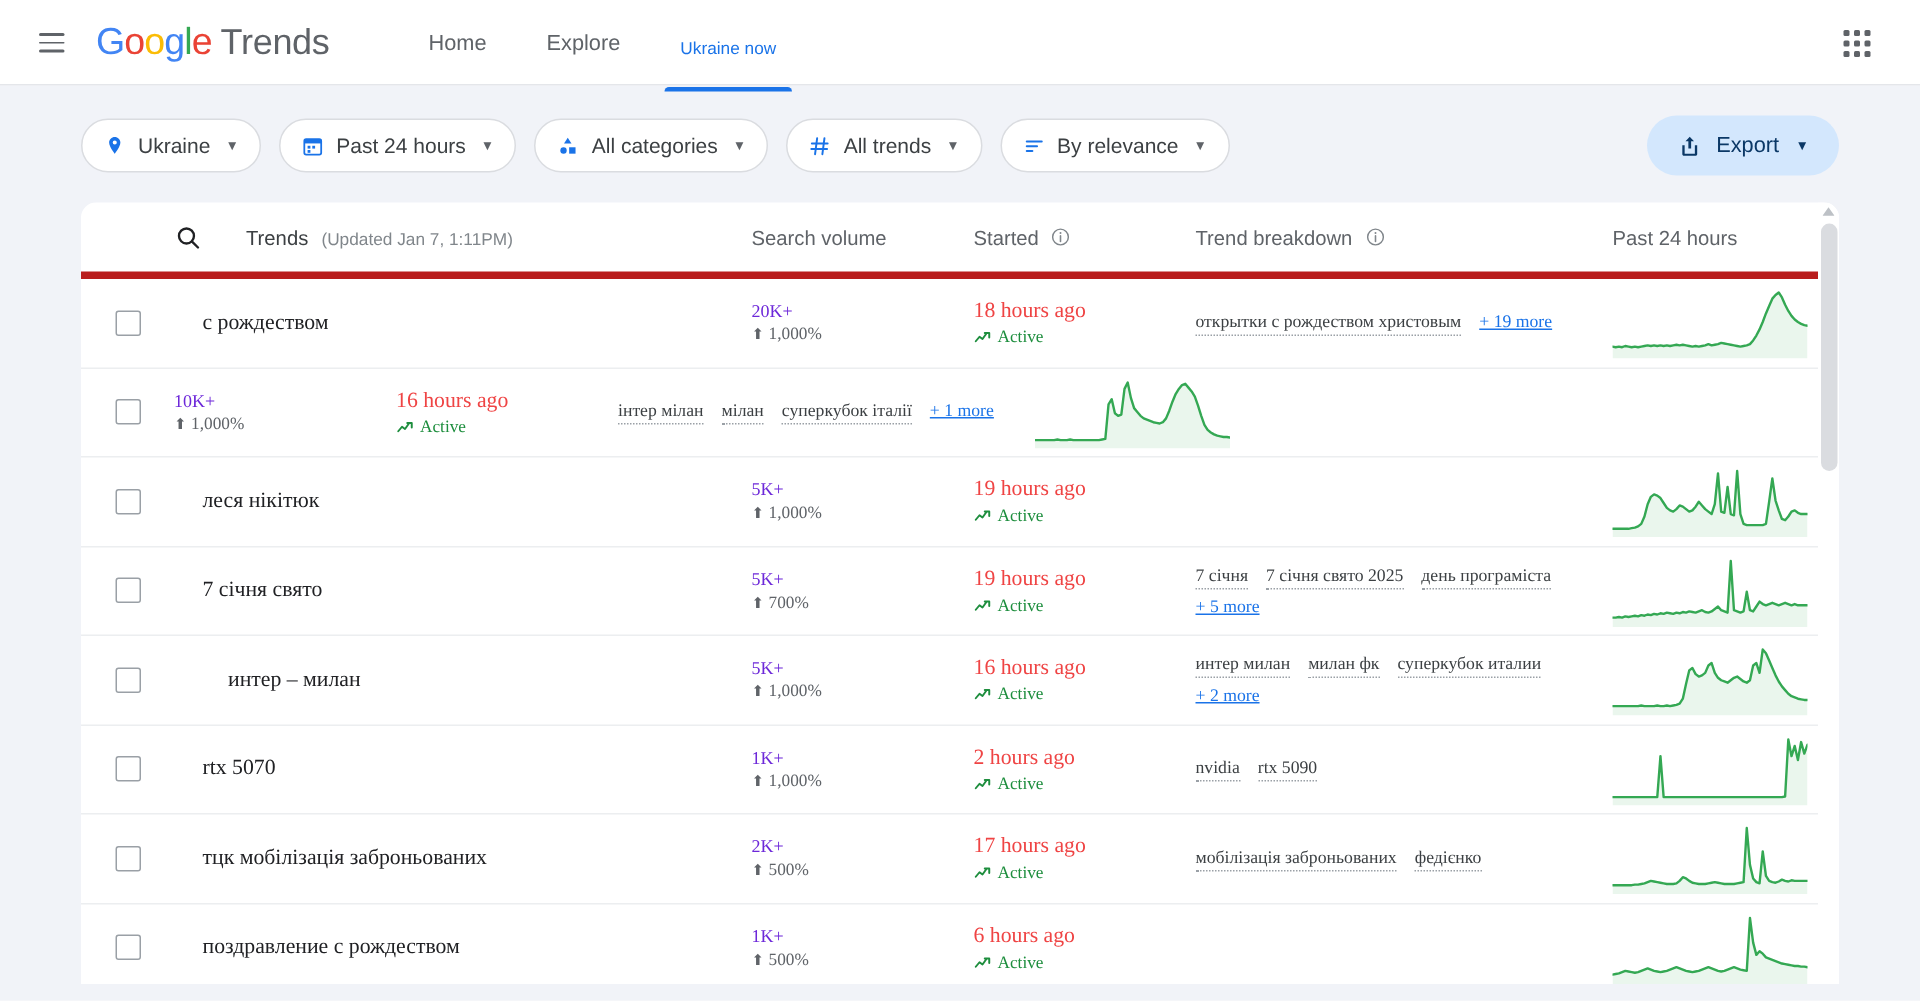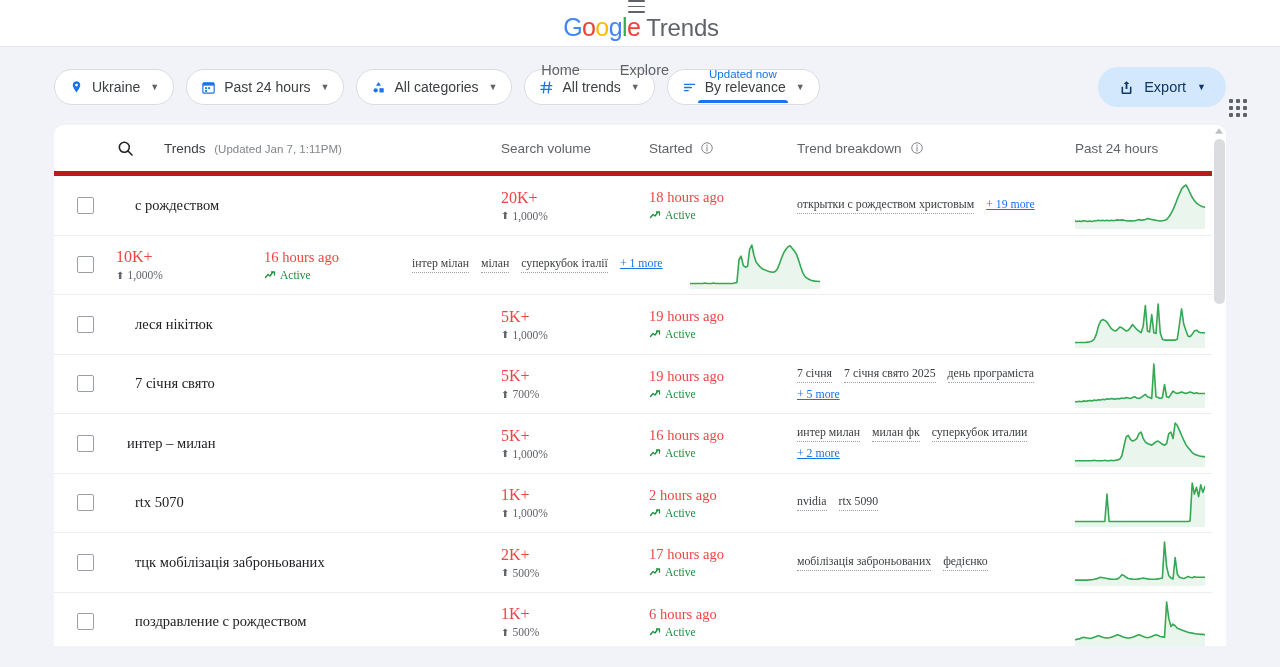--- a/index.html
+++ b/index.html
@@ -5,25 +5,24 @@
   * { box-sizing: border-box; margin: 0; padding: 0; }
   html, body {
     width: 1280px; height: 667px;
     font-family: "Liberation Sans", sans-serif;
     background: #f1f3f8;
     overflow: hidden;
   }
 
   
   .topbar {
-    height: 47px; background: #fff;
+    height: 57px; background: #fff;
     display: flex; align-items: center;
     padding: 0 22px 0 14px;
     position: relative;
-    flex-direction: column;
   }
   .topbar:after {
     content: ""; position: absolute; left: 0; right: 0; bottom: 0;
     height: 1px; background: #e4e6ea;
   }
   .hamburger { width: 40px; height: 40px; display:flex; flex-direction:column;
     justify-content:center; align-items:center; gap:4px; cursor:pointer; border-radius:50%; }
   .hamburger span { display:block; width:17px; height:1.6px; background:#5f6368; border-radius:1px; }
 
   .brand { display:flex; align-items:baseline; margin-left: 10px; }
@@ -97,21 +96,21 @@
   .row {
     display:flex; align-items:center; height:59.5px;
     border-bottom:1px solid #eceef0;
     font-family:Liberation Serif, serif;
   }
   .cb {
     width:17px; height:17px; border:1.6px solid #9aa0a6; border-radius:2px;
     background:#fff; cursor:pointer;
   }
   .term { font-size:14.5px; color:#202124; }
-  .vol { font-size:16px; color:#ef4444; line-height:1.12; }
+  .vol { font-size:12px; color:#6d28d9; line-height:1.12; }
   .volpct { font-size:11.5px; color:#5f6368; display:flex; align-items:center; gap:3px; margin-top:3px;}
   .uparrow { color:#5f6368; font-size:10px; }
   .started { font-size:14.5px; color:#ef4444; line-height:1.12; }
   .active { font-size:11.5px; color:#1e8e3e; display:flex; align-items:center; gap:4px; margin-top:4px;}
 
   .breakwrap { display:flex; flex-wrap:wrap; gap: 4px 12px; max-width:278px; }
   .bk {
     font-size:11.8px; color:#3c4043;
     border-bottom:1px dotted #9aa0a6; padding-bottom:1px;
     cursor:pointer; white-space:nowrap;
@@ -140,21 +139,21 @@
       <span></span>
       <span></span>
   </div>
   <div class="brand">
     <span class="glogo"><span class="b">G</span><span class="r">o</span><span class="y">o</span><span class="b">g</span><span class="g">l</span><span class="r">e</span></span>
     <span class="gword">Trends</span>
   </div>
   <div class="nav">
     <div class="navitem">Home</div>
     <div class="navitem">Explore</div>
-    <div class="navitem active">Updated now</div>
+    <div class="navitem active">Ukraine now</div>
   </div>
   <div class="apps">
     <i></i>
       <i></i>
       <i></i>
       <i></i>
       <i></i>
       <i></i>
       <i></i>
       <i></i>
@@ -408,21 +407,21 @@
             <path d="M0.00 41.72 L2.13 41.72 L4.26 41.31 L6.39 41.72 L8.52 40.90 L10.66 41.31 L12.79 40.90 L14.92 40.49 L17.05 40.90 L19.18 40.08 L21.31 40.49 L23.44 39.67 L25.57 40.08 L27.70 39.26 L29.84 39.67 L31.97 38.85 L34.10 39.26 L36.23 38.44 L38.36 38.85 L40.49 39.26 L42.62 38.44 L44.75 38.85 L46.89 38.03 L49.02 38.44 L51.15 37.62 L53.28 38.03 L55.41 38.44 L57.54 37.62 L59.67 36.80 L61.80 38.03 L63.93 38.44 L66.07 37.62 L68.20 35.98 L70.33 34.34 L72.46 36.80 L74.59 37.62 L76.72 38.44 L78.85 4.00 L80.98 36.80 L83.11 37.62 L85.25 38.44 L87.38 37.62 L89.51 24.50 L91.64 36.80 L93.77 37.62 L95.90 34.34 L98.03 31.06 L100.16 32.70 L102.30 33.52 L104.43 32.70 L106.56 31.88 L108.69 32.70 L110.82 33.52 L112.95 32.70 L115.08 31.88 L117.21 32.70 L119.34 33.52 L121.48 32.70 L123.61 33.52 L125.74 33.52 L127.87 33.52 L130.00 33.52 L130 48 L0 48 Z" fill="#34a853" opacity="0.10"></path>
             <path d="M0.00 41.72 L2.13 41.72 L4.26 41.31 L6.39 41.72 L8.52 40.90 L10.66 41.31 L12.79 40.90 L14.92 40.49 L17.05 40.90 L19.18 40.08 L21.31 40.49 L23.44 39.67 L25.57 40.08 L27.70 39.26 L29.84 39.67 L31.97 38.85 L34.10 39.26 L36.23 38.44 L38.36 38.85 L40.49 39.26 L42.62 38.44 L44.75 38.85 L46.89 38.03 L49.02 38.44 L51.15 37.62 L53.28 38.03 L55.41 38.44 L57.54 37.62 L59.67 36.80 L61.80 38.03 L63.93 38.44 L66.07 37.62 L68.20 35.98 L70.33 34.34 L72.46 36.80 L74.59 37.62 L76.72 38.44 L78.85 4.00 L80.98 36.80 L83.11 37.62 L85.25 38.44 L87.38 37.62 L89.51 24.50 L91.64 36.80 L93.77 37.62 L95.90 34.34 L98.03 31.06 L100.16 32.70 L102.30 33.52 L104.43 32.70 L106.56 31.88 L108.69 32.70 L110.82 33.52 L112.95 32.70 L115.08 31.88 L117.21 32.70 L119.34 33.52 L121.48 32.70 L123.61 33.52 L125.74 33.52 L127.87 33.52 L130.00 33.52" fill="none" stroke="#34a853" stroke-width="1.6" stroke-linejoin="round" stroke-linecap="round"></path>
           </svg>
         </div>
       </div>
       <div class="row">
         <div class="c-check">
           <div class="cb"></div>
         </div>
         <div class="c-title">
-          <span style="margin-left:11px" class="term">интер – милан</span>
+          <span style="margin-left:36px" class="term">интер – милан</span>
         </div>
         <div class="c-vol">
           <div class="vol">5K+</div>
           <div class="volpct">
             <span class="uparrow">⬆</span>
             <span>1,000%</span>
           </div>
         </div>
         <div class="c-start" style="display:block">
           <div class="started">16 hours ago</div>

